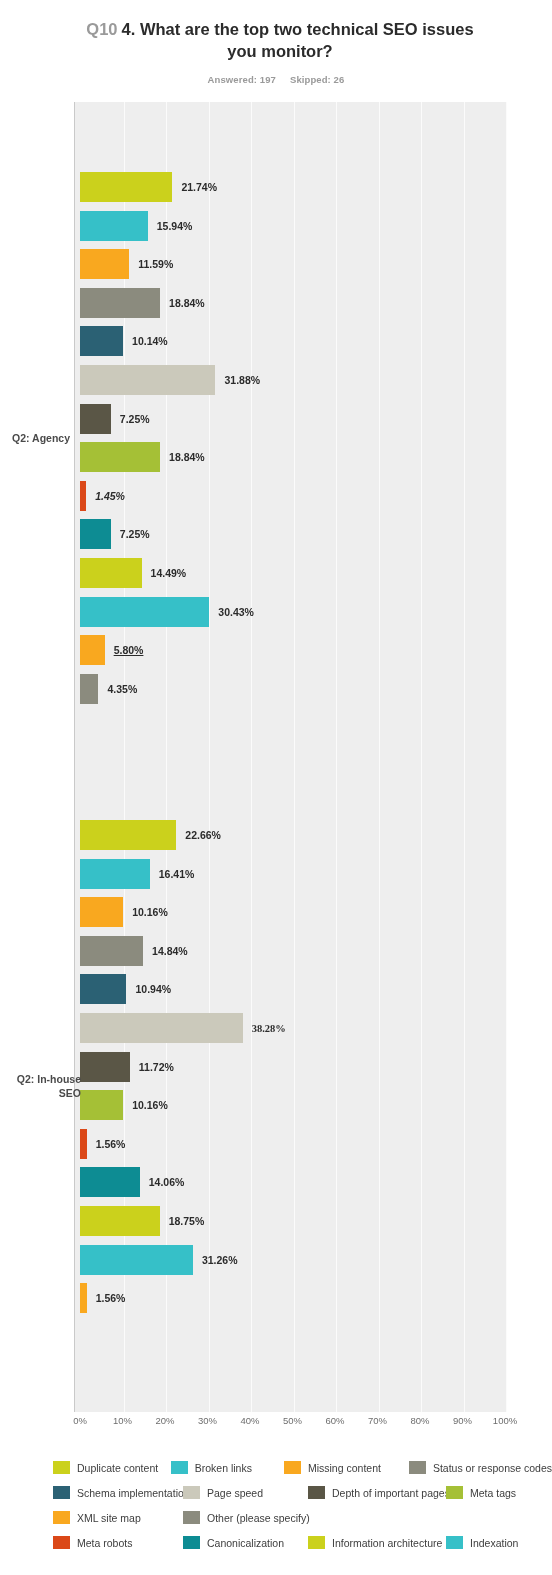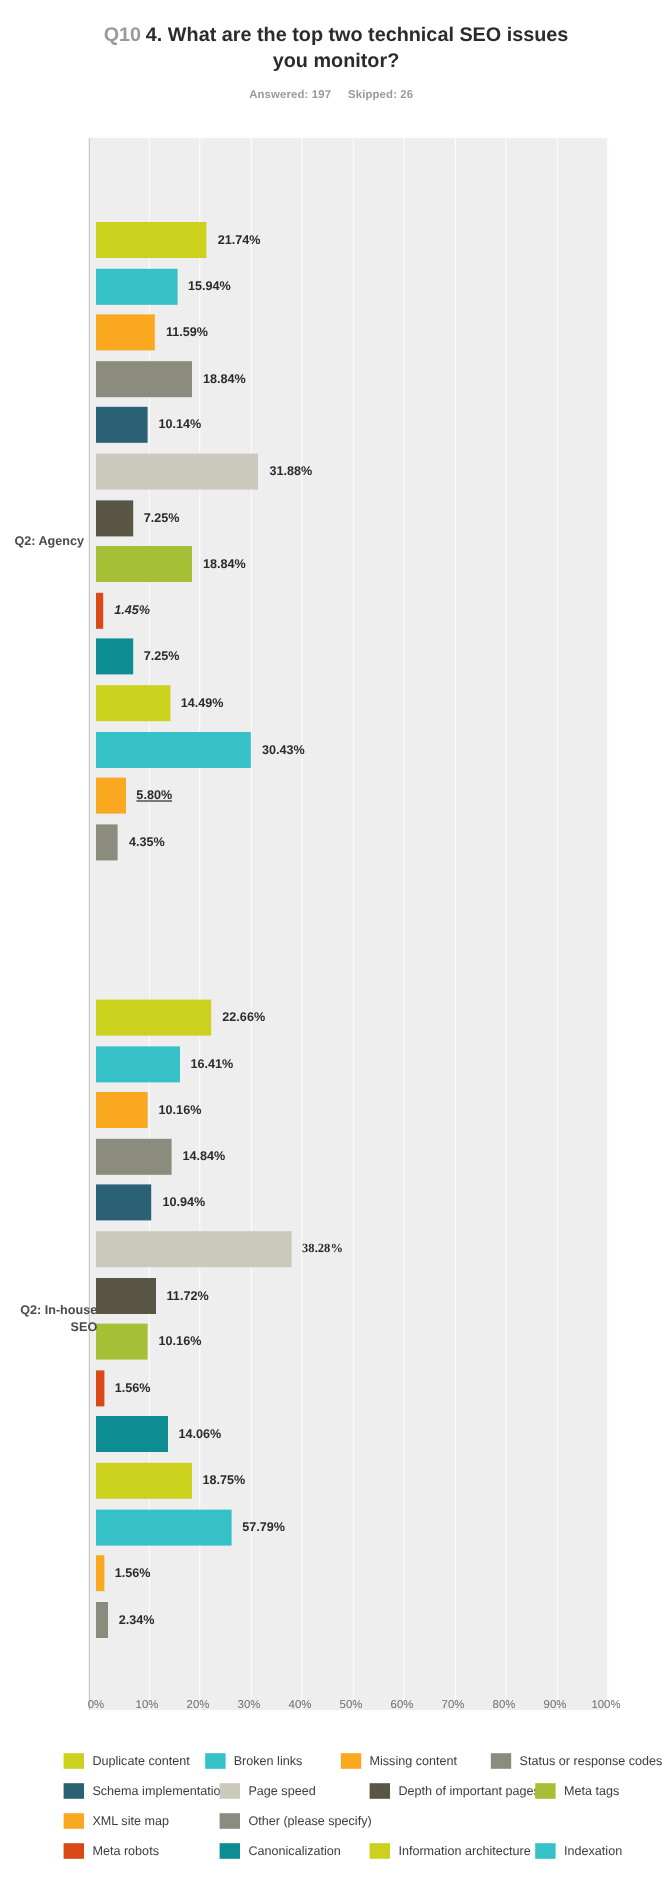--- a/index.html
+++ b/index.html
@@ -47,21 +47,21 @@
     color: #9a9a9a;
     font-weight: bold;
     letter-spacing: .1px;
   }
   #counts .gap { display:inline-block; width: 14px; }
 
   
   #plot-wrap {
     position: absolute;
     left: 0;
-    top: 115px;
+    top: 102px;
     width: 466px;
     height: 1310px;
   }
   #plot-area {
     position: absolute;
     left: 74px;
     top: 0;
     width: 431px;
     height: 1310px;
     background: #eeeeee;
@@ -278,29 +278,25 @@
         <div class="bar-row" style="top: 1065.4px; width: 425px;">
           <div class="bar" style="width: 59.755px; background: rgb(13, 140, 147);"></div>
           <div class="bar-label" style="left: 68.755px;">14.06%</div>
         </div>
         <div class="bar-row" style="top: 1104px; width: 425px;">
           <div class="bar" style="width: 79.6875px; background: rgb(203, 209, 28);"></div>
           <div class="bar-label" style="left: 88.6875px;">18.75%</div>
         </div>
         <div class="bar-row" style="top: 1142.6px; width: 425px;">
           <div class="bar" style="width: 112.88px; background: rgb(54, 192, 200);"></div>
-          <div class="bar-label" style="left: 121.88px;">57.79%</div>
+          <div class="bar-label" style="left: 121.88px;">31.26%</div>
         </div>
         <div class="bar-row" style="top: 1181.2px; width: 425px;">
           <div class="bar" style="width: 6.63px; background: rgb(249, 168, 31);"></div>
           <div class="bar-label" style="left: 15.63px;">1.56%</div>
-        </div>
-        <div class="bar-row" style="top: 1219.8px; width: 425px;">
-          <div class="bar" style="width: 9.945px; background: rgb(139, 139, 126);"></div>
-          <div class="bar-label" style="left: 18.945px;">2.34%</div>
         </div>
         <div class="group-label" style="top: 969.9px; margin-left: 11px;">Q2: In-house SEO</div>
       </div>
   </div>
 
   <div id="x-axis">
       <div class="tick-label" style="left: 80px;">0%</div>
       <div class="tick-label" style="left: 122.5px;">10%</div>
       <div class="tick-label" style="left: 165px;">20%</div>
       <div class="tick-label" style="left: 207.5px;">30%</div>

